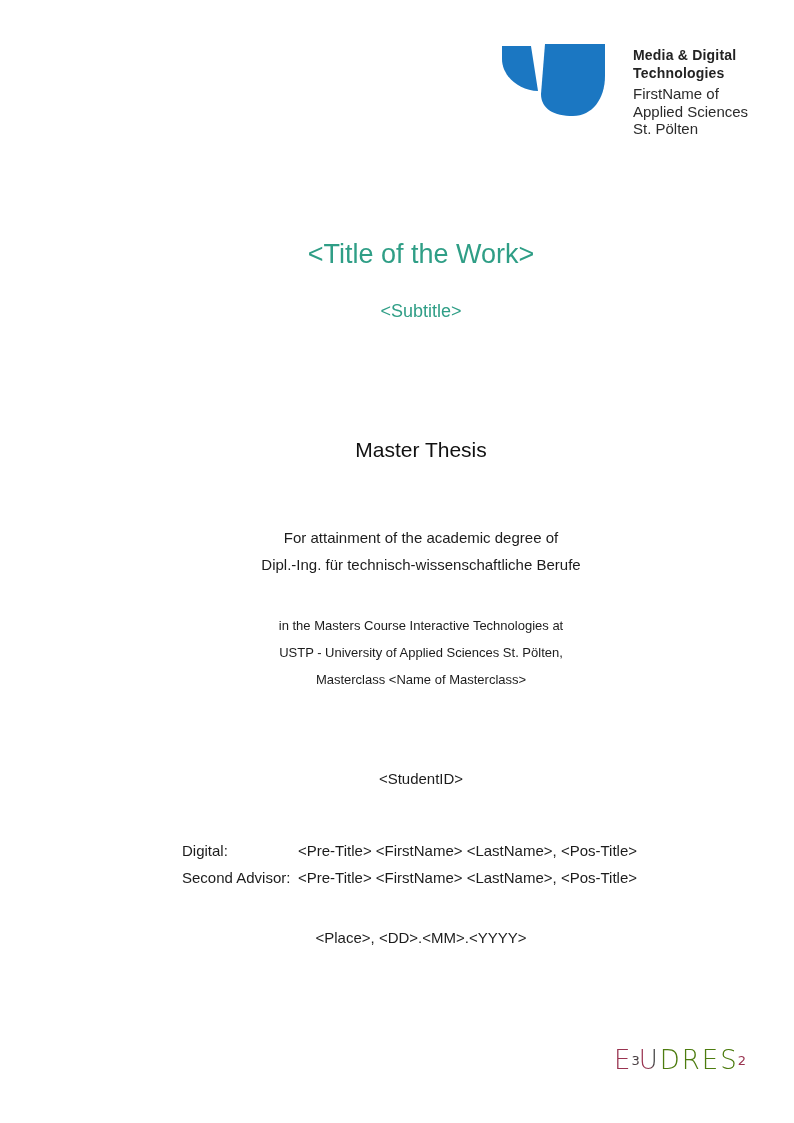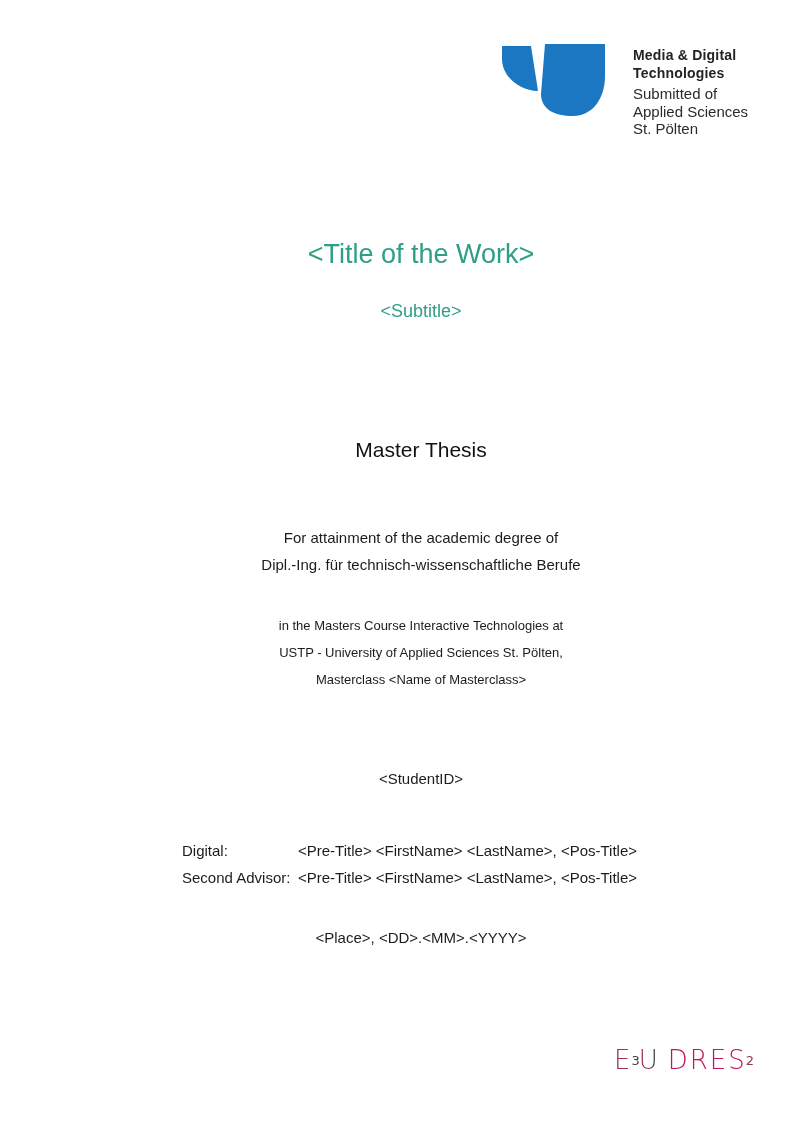--- a/index.html
+++ b/index.html
@@ -97,21 +97,21 @@
     <svg class="uas-mark" viewBox="0 0 106 74" aria-hidden="true">
       <path d="M1,2 H30 L37,47 C18,47 1,32 1,15 Z" fill="#1b77c2"></path>
       <path d="M44,0 H104 V32 C104,55 91,72 72,72 C53,72 40,65 40,50 Z" fill="#1b77c2"></path>
     </svg>
     <div class="uas-text">
       <div class="uas-unit">
         <div>Media &amp; Digital</div>
         <div>Technologies</div>
       </div>
       <div class="uas-org">
-        <div>Submitted of</div>
+        <div>FirstName of</div>
         <div>Applied Sciences</div>
         <div>St. Pölten</div>
       </div>
     </div>
   </div>
 
   <div class="center-line thesis-title" style="color:#2f9e86;">&lt;Title of the Work&gt;</div>
   <div class="center-line thesis-subtitle" style="color:#2f9e86;">&lt;Subtitle&gt;</div>
 
   <div class="center-line thesis-type">Master Thesis</div>
@@ -132,16 +132,16 @@
   <div class="advisors">
     <div>Digital:</div>
     <div>&lt;Pre-Title&gt; &lt;FirstName&gt; &lt;LastName&gt;, &lt;Pos-Title&gt;</div>
     <div>Second Advisor:</div>
     <div>&lt;Pre-Title&gt; &lt;FirstName&gt; &lt;LastName&gt;, &lt;Pos-Title&gt;</div>
   </div>
 
   <div class="center-line place-date">&lt;Place&gt;, &lt;DD&gt;.&lt;MM&gt;.&lt;YYYY&gt;</div>
 
   <div class="eudres">
-    <span style="color:#993350;">E</span><span class="sup" style="color:#4a4044;">3</span><span class="u-grad">U</span><span style="color:#be185d;margin-left:8px;">DRES</span><span class="sup" style="color:#993350;">2</span>
+    <span style="color:#993350;">E</span><span class="sup" style="color:#4a4044;">3</span><span class="u-grad">U</span><span style="color:#4d7c0f;">DRES</span><span class="sup" style="color:#993350;">2</span>
   </div>
 
 </div>
 
 </body></html>

